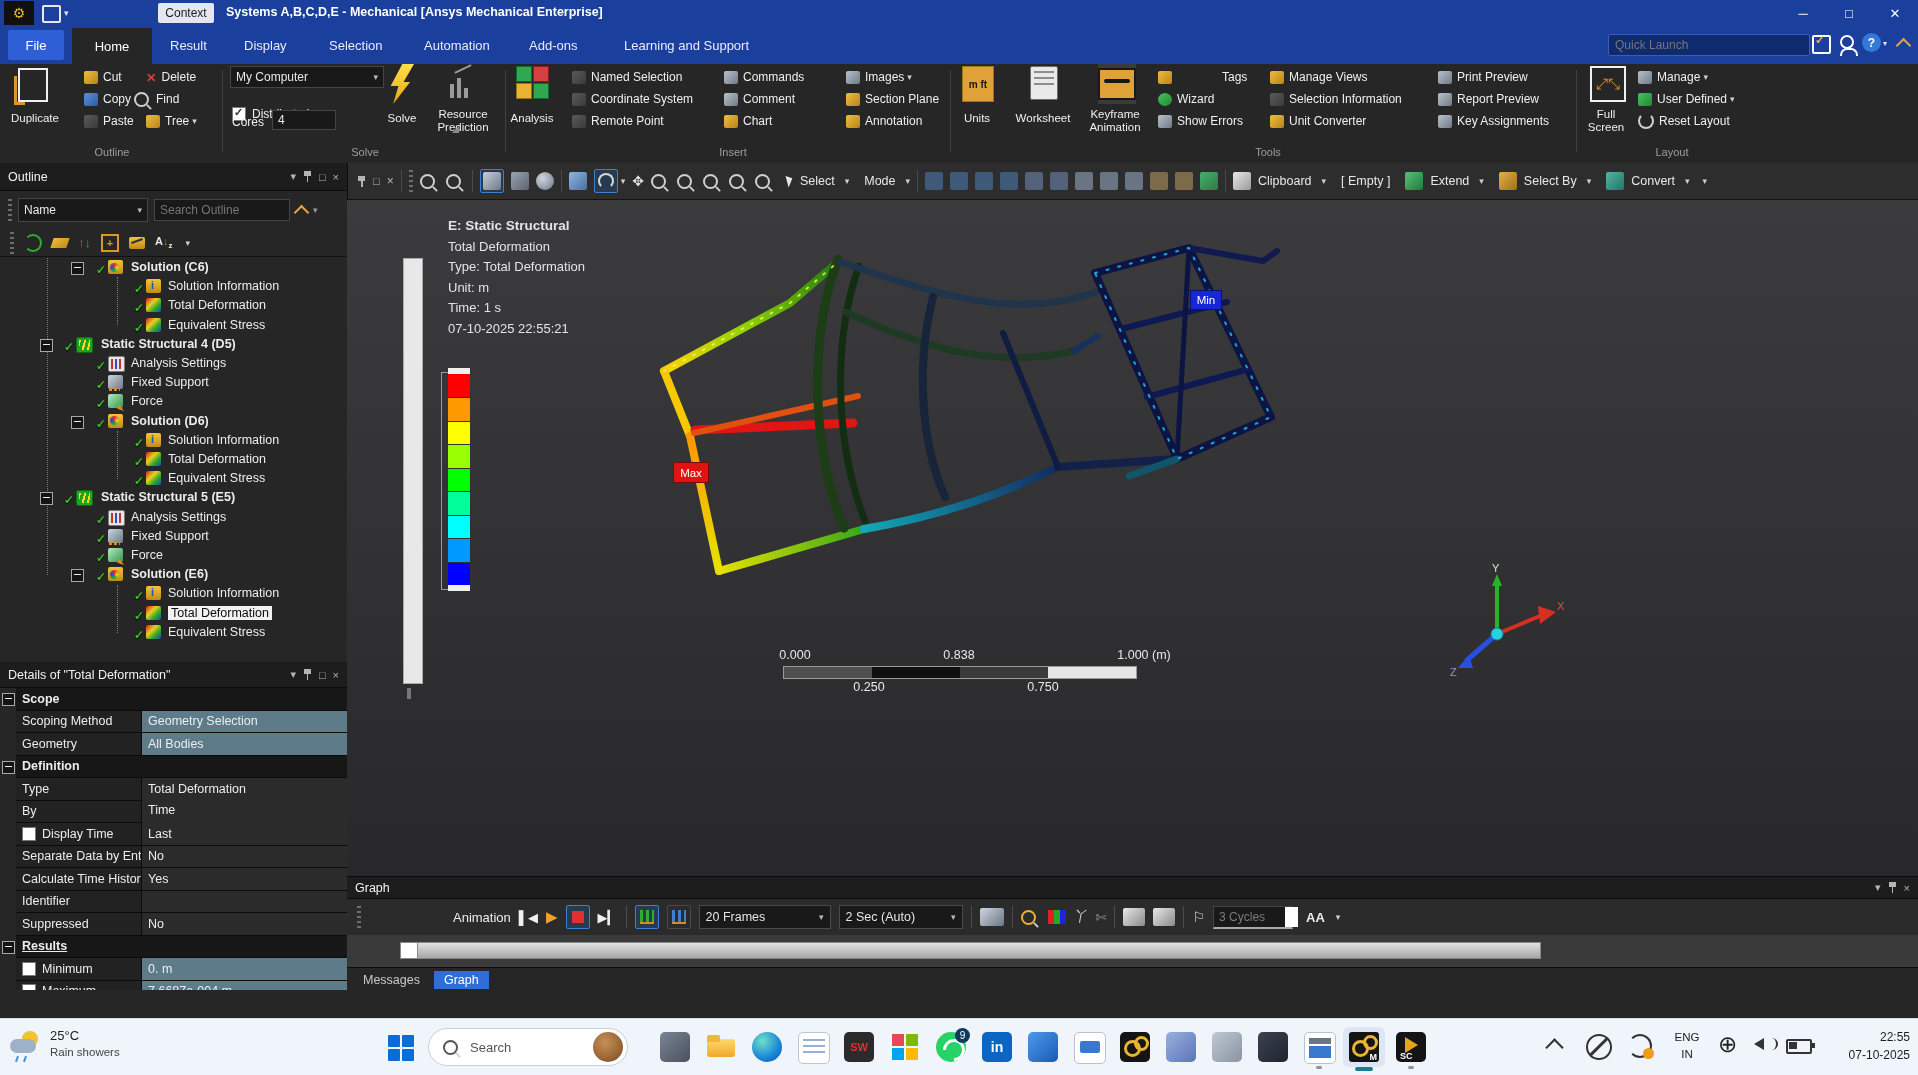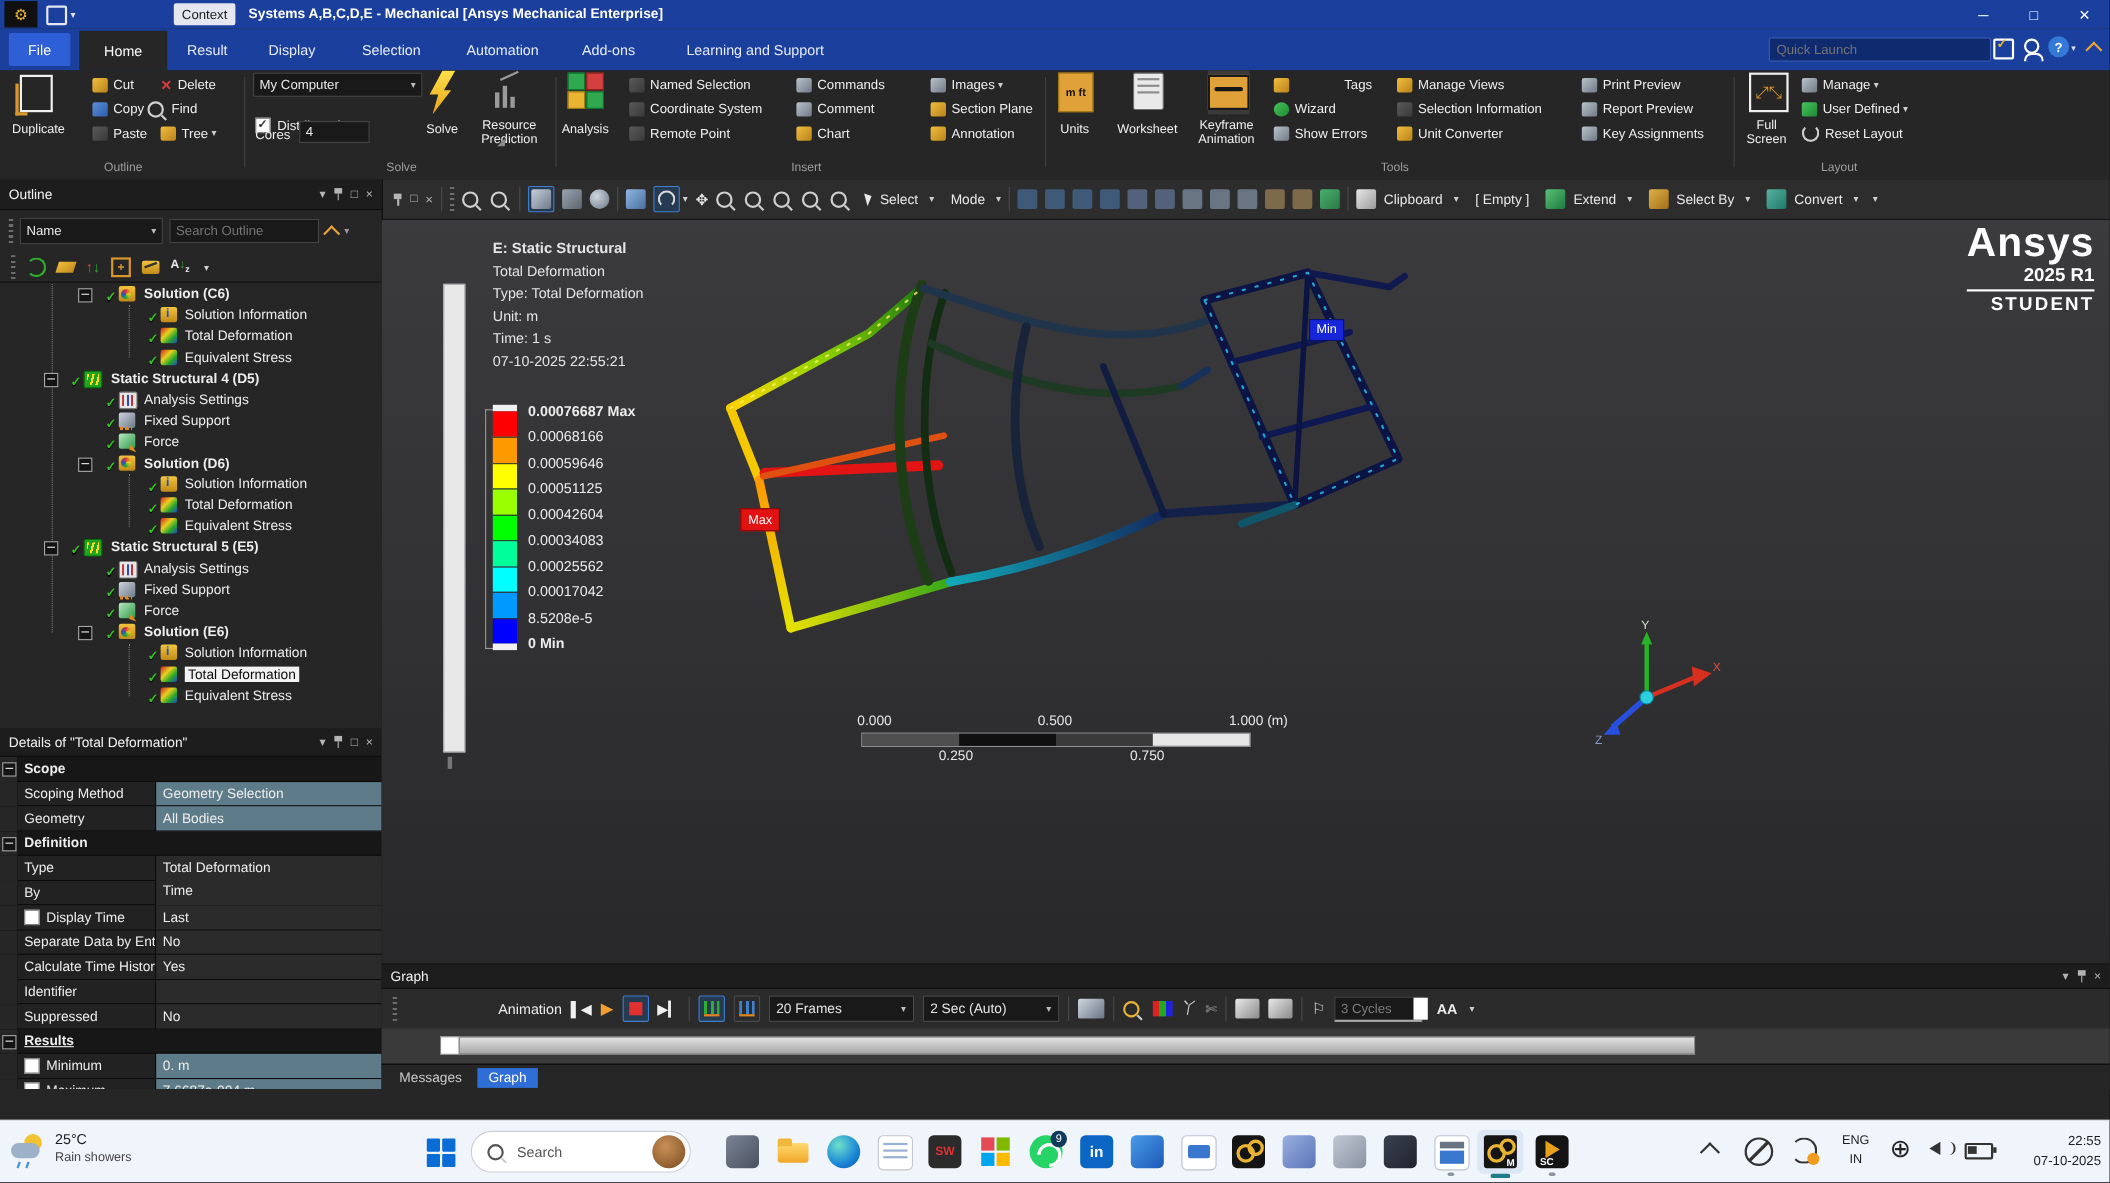--- a/index.html
+++ b/index.html
@@ -604,32 +604,20 @@
         <div style="height: 23.4444px; background: rgb(255, 153, 0); border-top: 1px solid rgb(51, 51, 51); box-sizing: border-box;"></div>
         <div style="height: 23.4444px; background: rgb(255, 255, 0); border-top: 1px solid rgb(51, 51, 51); box-sizing: border-box;"></div>
         <div style="height: 23.4444px; background: rgb(153, 255, 0); border-top: 1px solid rgb(51, 51, 51); box-sizing: border-box;"></div>
         <div style="height: 23.4444px; background: rgb(0, 255, 0); border-top: 1px solid rgb(51, 51, 51); box-sizing: border-box;"></div>
         <div style="height: 23.4444px; background: rgb(0, 255, 153); border-top: 1px solid rgb(51, 51, 51); box-sizing: border-box;"></div>
         <div style="height: 23.4444px; background: rgb(0, 255, 255); border-top: 1px solid rgb(51, 51, 51); box-sizing: border-box;"></div>
         <div style="height: 23.4444px; background: rgb(0, 153, 255); border-top: 1px solid rgb(51, 51, 51); box-sizing: border-box;"></div>
         <div style="height: 23.4444px; background: rgb(0, 0, 255); border-top: 1px solid rgb(51, 51, 51); box-sizing: border-box;"></div>
       </div>
     <div class="abs" style="left:101px;top:385px;width:22px;height:6px;background:#f0f0f0;"></div>
-    <div class="abs" id="legendlabels" style="left:133px;top:166px;width:160px;height:240px;">
-        <div class="leg-lab" style="top: 0px; font-weight: bold;">0.00076687 Max</div>
-        <div class="leg-lab" style="top: 23.44px;">0.00068166</div>
-        <div class="leg-lab" style="top: 46.88px;">0.00059646</div>
-        <div class="leg-lab" style="top: 70.32px;">0.00051125</div>
-        <div class="leg-lab" style="top: 93.76px;">0.00042604</div>
-        <div class="leg-lab" style="top: 117.2px;">0.00034083</div>
-        <div class="leg-lab" style="top: 140.64px;">0.00025562</div>
-        <div class="leg-lab" style="top: 164.08px;">0.00017042</div>
-        <div class="leg-lab" style="top: 187.52px;">8.5208e-5</div>
-        <div class="leg-lab" style="top: 210.96px; font-weight: bold;">0 Min</div>
-      </div>
 
     <svg class="abs" style="left:253px;top:30px;" width="720" height="380" viewBox="600 230 720 380">
       <defs>
         <linearGradient id="gYG" x1="664" y1="371" x2="838" y2="262" gradientUnits="userSpaceOnUse">
           <stop offset="0" stop-color="#ffd400"></stop>
             <stop offset="0.45" stop-color="#8fd400"></stop>
             <stop offset="1" stop-color="#1c7a10"></stop>
         </linearGradient>
         <linearGradient id="gOY" x1="690" y1="436" x2="719" y2="571" gradientUnits="userSpaceOnUse">
           <stop offset="0" stop-color="#ff9800"></stop>
@@ -667,28 +655,23 @@
         <path d="M1189,248 L1263,261 L1277,251" stroke="#101a4e" stroke-width="6"></path>
         <path d="M1177,459 L1129,476" stroke="#11556a" stroke-width="7"></path>
         <path d="M1095,273 L1189,248 L1271,417 L1177,459 Z" stroke="#27c8f0" stroke-width="2" stroke-dasharray="2 10" opacity="0.8"></path>
         <path d="M664,371 L790,303 L838,262" stroke="#ffef60" stroke-width="2" stroke-dasharray="2 9" opacity="0.8"></path>
       </g>
     </svg>
 
     <div class="abs" style="left:326px;top:262px;width:34px;height:19px;background:#e01212;color:#fff;display:flex;align-items:center;justify-content:center;font-size:11.5px;border:1px solid #7a0a0a;">Max</div>
     <div class="abs" style="left:843px;top:90px;width:30px;height:18px;background:#1726d8;color:#fff;display:flex;align-items:center;justify-content:center;font-size:11.5px;border:1px solid #0a1270;">Min</div>
 
-    <div class="abs" style="right:14px;top:2px;text-align:right;color:#fff;">
-      <div style="font-size:37px;font-weight:bold;letter-spacing:1px;line-height:38px;">Ansys</div>
-      <div style="font-size:17px;font-weight:bold;line-height:20px;">2025 R1</div>
-      <div style="border-top:2px solid #fff;margin-top:3px;padding-top:2px;font-size:17px;font-weight:bold;letter-spacing:2px;">STUDENT</div>
-    </div>
 
     <div class="abs" style="left:418px;top:448px;color:#e8e8e8;font-size:12.5px;width:60px;text-align:center;">0.000</div>
-    <div class="abs" style="left:582px;top:448px;color:#e8e8e8;font-size:12.5px;width:60px;text-align:center;">0.500</div>
+    <div class="abs" style="left:582px;top:448px;color:#e8e8e8;font-size:12.5px;width:60px;text-align:center;">0.838</div>
     <div class="abs" style="left:752px;top:448px;color:#e8e8e8;font-size:12.5px;width:90px;text-align:center;">1.000 (m)</div>
     <div class="abs" style="left:436px;top:466px;width:352px;height:11px;border:1px solid #9a9a9a;display:flex;">
       <div style="flex:1;background:#4f4f4f;"></div>
         <div style="flex:1;background:#101010;"></div>
         <div style="flex:1;background:#3a3a3a;"></div>
         <div style="flex:1;background:#e6e6e6;"></div>
     </div>
     <div class="abs" style="left:492px;top:480px;color:#e8e8e8;font-size:12.5px;width:60px;text-align:center;">0.250</div>
     <div class="abs" style="left:666px;top:480px;color:#e8e8e8;font-size:12.5px;width:60px;text-align:center;">0.750</div>
 

